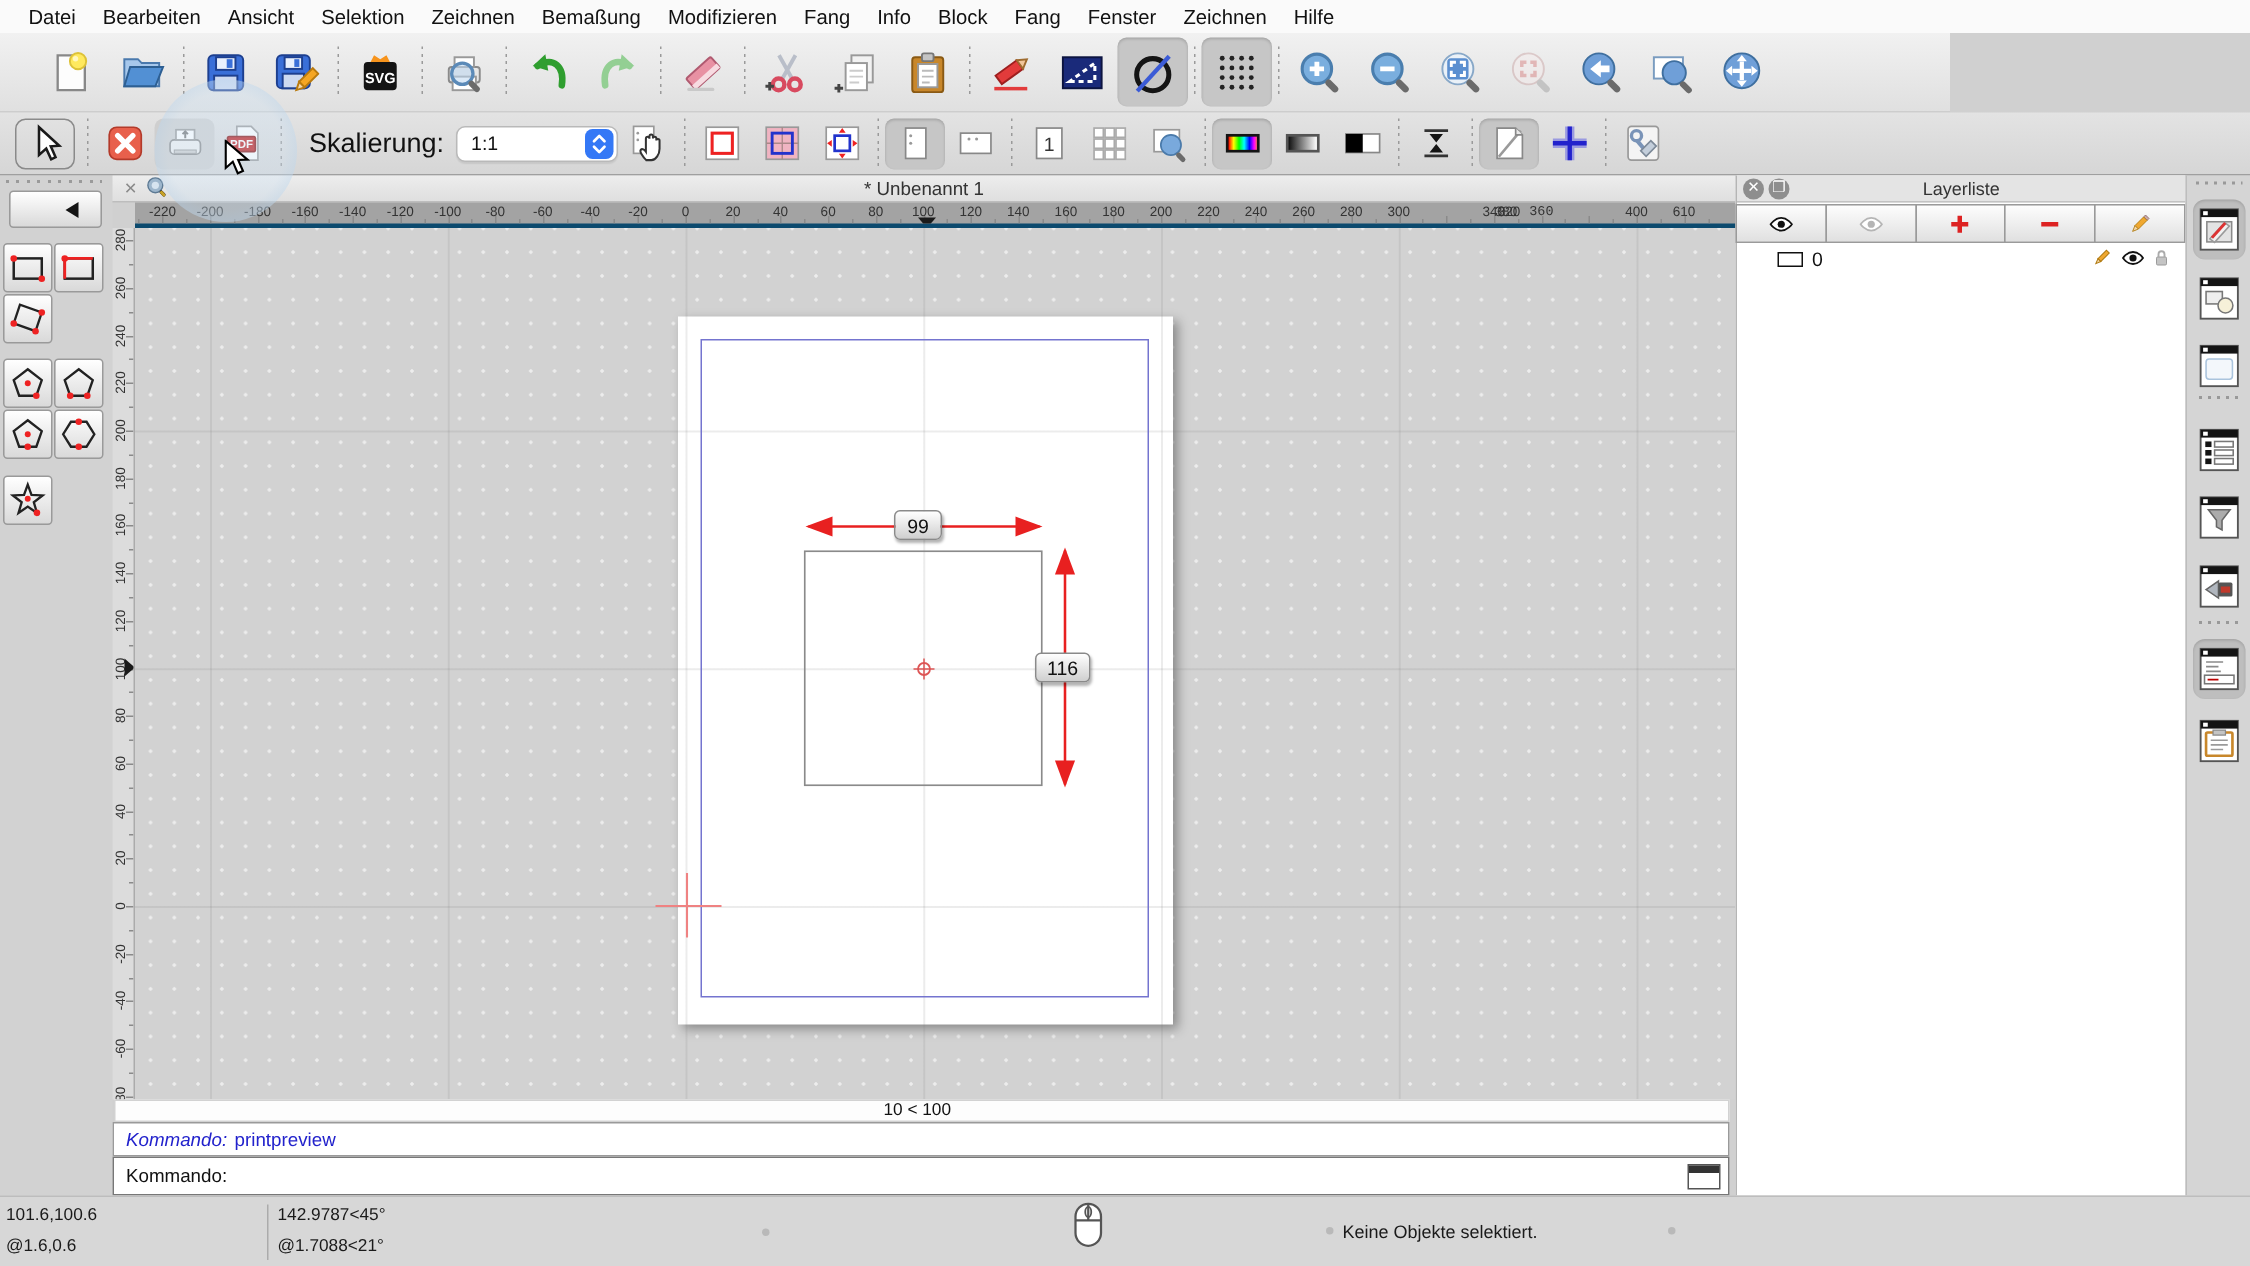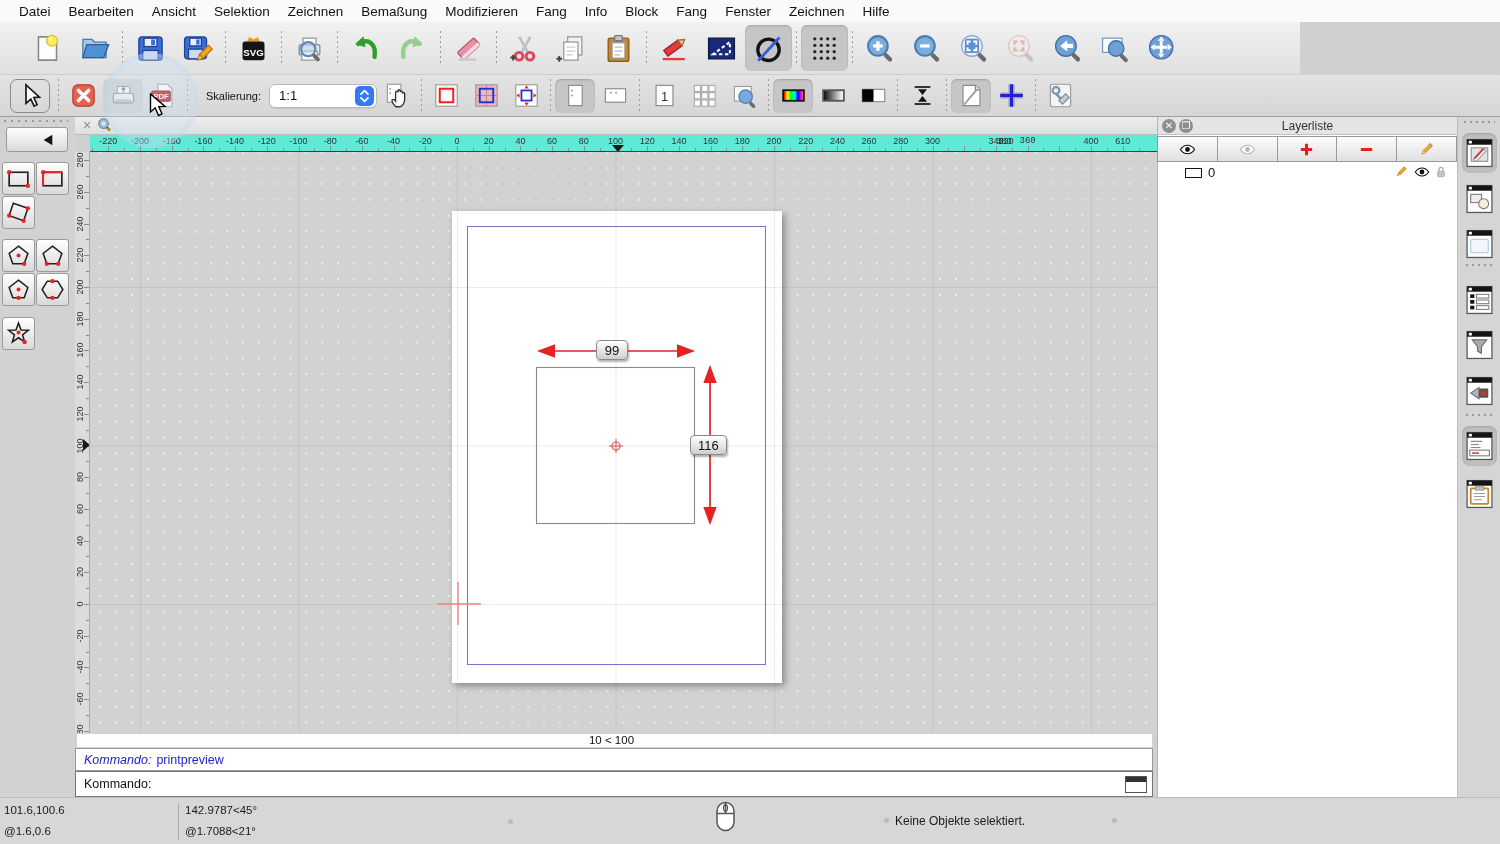--- a/index.html
+++ b/index.html
@@ -23,21 +23,21 @@
         border-radius:6px;flex:none;}
   #tb2 .tbtn{width:40px;height:34px;}
   .tbtn svg{width:31px;height:31px;}
   #tb2 .tbtn svg{width:27px;height:27px;}
   .tbtn.active{background:#c6c6c6;box-shadow:inset 0 1px 2px rgba(0,0,0,.18);}
   .tbtn.hovered{background:#cfcfcf;}
   .tbtn.disabled{opacity:.45;}
   .tbtn.outlined{border:1.5px solid #8a8a8a;border-radius:7px;width:36px;height:30px;margin:0 4px;}
   .vsep{width:9px;height:34px;flex:none;background-image:repeating-linear-gradient(#9a9a9a 0 2px,transparent 2px 5px);
         background-size:1px 100%;background-position:center;background-repeat:no-repeat;}
-  .tb-label{font-size:11px;color:#111;padding:0 8px 0 14px;flex:none;}
+  .tb-label{font-size:18px;color:#111;padding:0 8px 0 14px;flex:none;}
   #combo{width:108px;height:24px;background:#fff;border:1px solid #b9b9b9;border-radius:6px;
          display:flex;align-items:center;flex:none;position:relative;box-shadow:0 1px 1px rgba(0,0,0,.08);}
   #combo .combo-text{font-size:13px;padding-left:9px;flex:1;}
   #combo .stepper{width:19px;height:20px;margin-right:2px;border-radius:5px;background:#3478f6;
          display:flex;align-items:center;justify-content:center;flex:none;}
 
   
   #palette{position:absolute;left:0;top:117px;width:75px;height:680px;background:#d2d2d2;}
   .phandle{position:absolute;left:4px;top:3px;width:64px;height:2px;
            background-image:repeating-linear-gradient(90deg,#9a9a9a 0 2px,transparent 2px 7px);}
@@ -48,22 +48,22 @@
   .pbtn.wide{justify-content:flex-end;}
 
   
   #tabbar{position:absolute;left:75px;top:117px;width:1082px;height:18px;
           background:linear-gradient(#ededed,#dfdfdf);border-bottom:1px solid #bdbdbd;
           display:flex;align-items:center;font-size:12.5px;color:#333;}
   #tab-close{color:#8a8a8a;font-size:14px;padding:0 6px 2px 8px;line-height:1;}
   #tab-title{position:absolute;left:0;right:0;text-align:center;}
 
   
-  #hruler{position:absolute;left:90px;top:135px;width:1067px;height:17px;background:#5eead4;
-          border-bottom:1px solid #0c4a6e;overflow:hidden;}
+  #hruler{position:absolute;left:90px;top:135px;width:1067px;height:17px;background:#a3a3a3;
+          border-bottom:3px solid #0c4a6e;overflow:hidden;}
   #vruler{position:absolute;left:75px;top:152px;width:15px;height:581px;background:#dcdcdc;
           border-right:1px solid #ababab;overflow:hidden;}
   .htick{position:absolute;bottom:0;width:1px;background:#8a8a8a;}
   .hlab{position:absolute;top:1px;width:28px;margin-left:-14px;text-align:center;font-size:9px;color:#333;}
   .vtick{position:absolute;right:0;height:1px;background:#8a8a8a;}
   .vlab{position:absolute;left:-9px;width:28px;height:10px;margin-top:-5px;text-align:center;
         font-size:9px;color:#333;transform:rotate(-90deg);}
   #hmarker{position:absolute;top:10px;width:0;height:0;border-left:6px solid transparent;
            border-right:6px solid transparent;border-top:7px solid #1a1a1a;}
   #vmarker{position:absolute;left:8px;width:0;height:0;border-top:6px solid transparent;
@@ -685,20 +685,21 @@
     </div>
 
   <div id="tabbar">
     <span id="tab-close">×</span>
     <span><svg width="15" height="15" viewBox="0 0 16 16">
           <circle cx="7" cy="7" r="5.3" fill="#9db6cc" stroke="#5d7a94"></circle>
           <circle cx="7" cy="7" r="2.6" fill="#d6e4f0"></circle>
           <rect x="10.2" y="10.2" width="5" height="2.4" rx="1.2" transform="rotate(45 10.8 11.4)" fill="#d9a work"></rect>
           <rect x="10.4" y="10.6" width="4.6" height="2.2" rx="1.1" transform="rotate(45 11 11.7)" fill="#c9a227"></rect>
         </svg></span>
+    <span id="tab-title">* Unbenannt 1</span>
   </div>
 
   <div id="hruler">
       <div class="htick" style="left: 2.45px; height: 3px;"></div>
       <div class="htick" style="left: 18.3px; height: 5px;"></div>
       <div class="hlab" style="left: 18.3px;">-220</div>
       <div class="htick" style="left: 34.15px; height: 3px;"></div>
       <div class="htick" style="left: 50px; height: 5px;"></div>
       <div class="hlab" style="left: 50px;">-200</div>
       <div class="htick" style="left: 65.85px; height: 3px;"></div>

